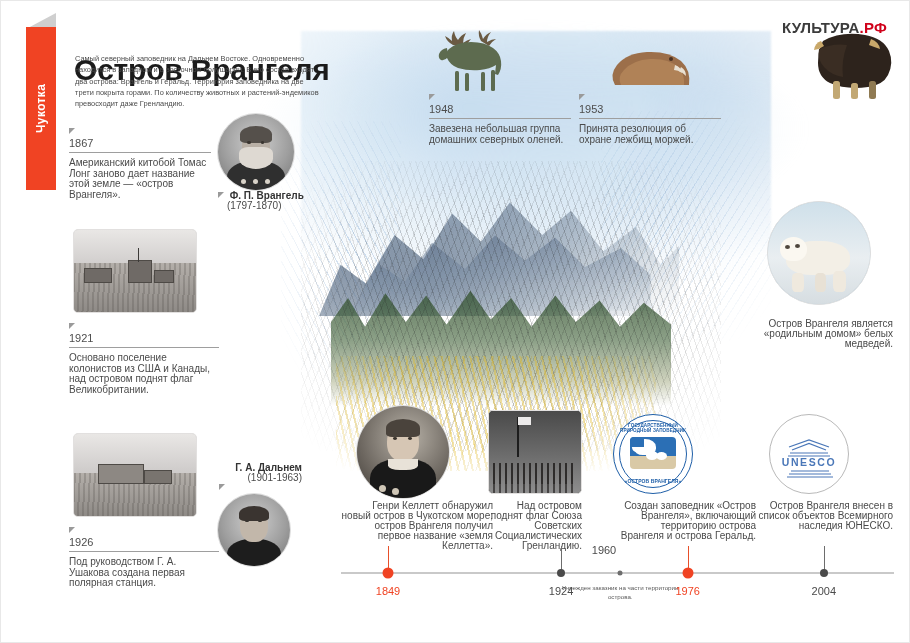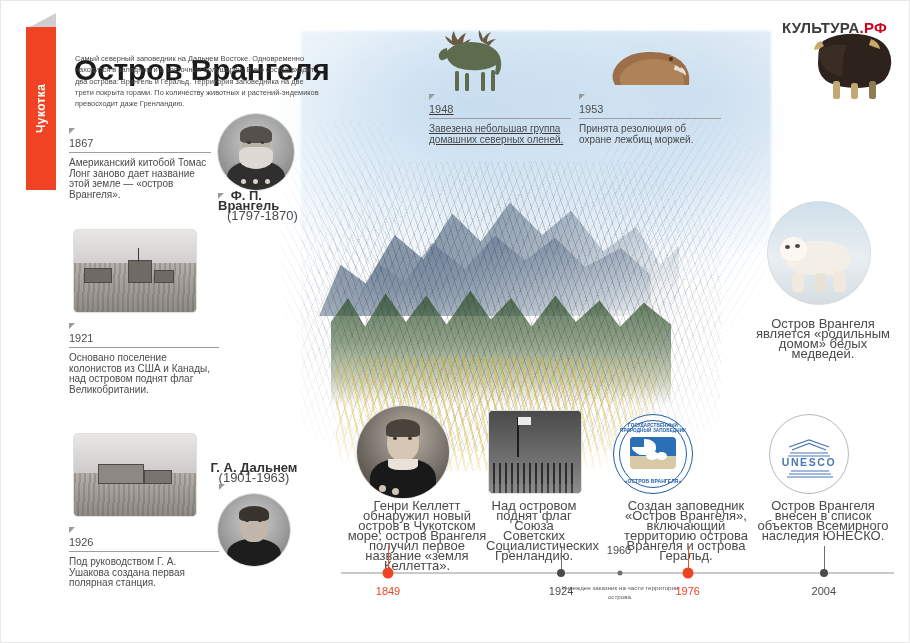--- a/index.html
+++ b/index.html
@@ -129,24 +129,24 @@
   .desc{
     margin-top:5px;font-size:10px;line-height:10.6px;color:#4a4a4a;
   }
 
   
   .circle{
     position:absolute;border-radius:50%;overflow:hidden;
     background:#e9e9e9;border:1px solid #dedede;
   }
   .cap{
-    position:absolute;font-size:13px;line-height:10px;color:#4a4a4a;
+    position:absolute;font-size:10px;line-height:10px;color:#4a4a4a;
   }
   .cap .nm{font-weight:bold;color:#333;}
-  .cap-c{text-align:center;}
+  .cap-c{text-align:right;}
 
   
   .bust{position:absolute;inset:0;}
   .bust .bg{position:absolute;inset:0;background:radial-gradient(circle at 50% 38%, #cfcfcf 0%, #9e9e9e 55%, #6e6e6e 100%);}
   .bust .body{position:absolute;left:12%;bottom:-12%;width:76%;height:50%;border-radius:42% 42% 0 0;background:#2f2f2f;}
   .bust .head{position:absolute;left:31%;top:20%;width:38%;height:46%;border-radius:48% 48% 44% 44%;background:#b9b0a6;}
   .bust .hair{position:absolute;left:29%;top:16%;width:42%;height:22%;border-radius:50% 50% 20% 20%;background:#55504b;}
   .bust .beard{position:absolute;left:28%;top:44%;width:44%;height:28%;border-radius:30% 30% 55% 55%;background:#ded9d2;}
   .bust .eye{position:absolute;width:5%;height:3.5%;background:#3a3530;border-radius:50%;top:36%;}
   .bust .eye.l{left:38%;}
@@ -313,21 +313,21 @@
         <div class="medal" style="left:46%"></div>
         <div class="medal" style="left:62%"></div>
     </div>
   </div>
   <div class="cap" style="left:217px;top:190px;width:90px;">
     <span class="tri" style="display:inline-block;vertical-align:middle;margin:0 3px 2px 0;"></span>
     <span class="nm">Ф. П. Врангель</span><br>
     <span style="margin-left:9px;display:inline-block;">(1797-1870)</span>
   </div>
 
-  <div class="event" style="left:428px;top:93px;width:142px;text-decoration:underline;">
+  <div class="event" style="left:428px;top:93px;width:142px;">
     <div class="tri"></div>
     <div class="year">1948</div>
     <div class="desc">Завезена небольшая группа домашних северных оленей.</div>
   </div>
 
   <div class="event" style="left:578px;top:93px;width:142px;">
     <div class="tri"></div>
     <div class="year">1953</div>
     <div class="desc">Принята резолюция об охране лежбищ моржей.</div>
   </div>
@@ -445,21 +445,21 @@
 
   <div class="axis"></div>
   <div id="timeline-layer">
       <div class="tick red" style="left: 387.005px; top: 545px; height: 26px;"></div>
       <div class="dot red" style="left: 387.005px; top: 572px;"></div>
       <div class="tl-year red" style="left: 387.005px; top: 584px;">1849</div>
       <div class="tick" style="left: 560.094px; top: 545px; height: 26px;"></div>
       <div class="dot" style="left: 560.094px; top: 572px;"></div>
       <div class="tl-year" style="left: 560.094px; top: 584px;">1924</div>
       <div class="dot small" style="left: 619.265px; top: 572px;"></div>
-      <div class="tl-above" style="left: 618px; top: 543px;">1960</div>
+      <div class="tl-above" style="left: 603px; top: 543px;">1960</div>
       <div class="tl-note" style="left: 619.265px; top: 583px;">Учрежден заказник на части территории острова.</div>
       <div class="tick red" style="left: 686.731px; top: 545px; height: 26px;"></div>
       <div class="dot red" style="left: 686.731px; top: 572px;"></div>
       <div class="tl-year red" style="left: 686.731px; top: 584px;">1976</div>
       <div class="tick" style="left: 822.769px; top: 545px; height: 26px;"></div>
       <div class="dot" style="left: 822.769px; top: 572px;"></div>
       <div class="tl-year" style="left: 822.769px; top: 584px;">2004</div>
     </div>
 
 </div>

